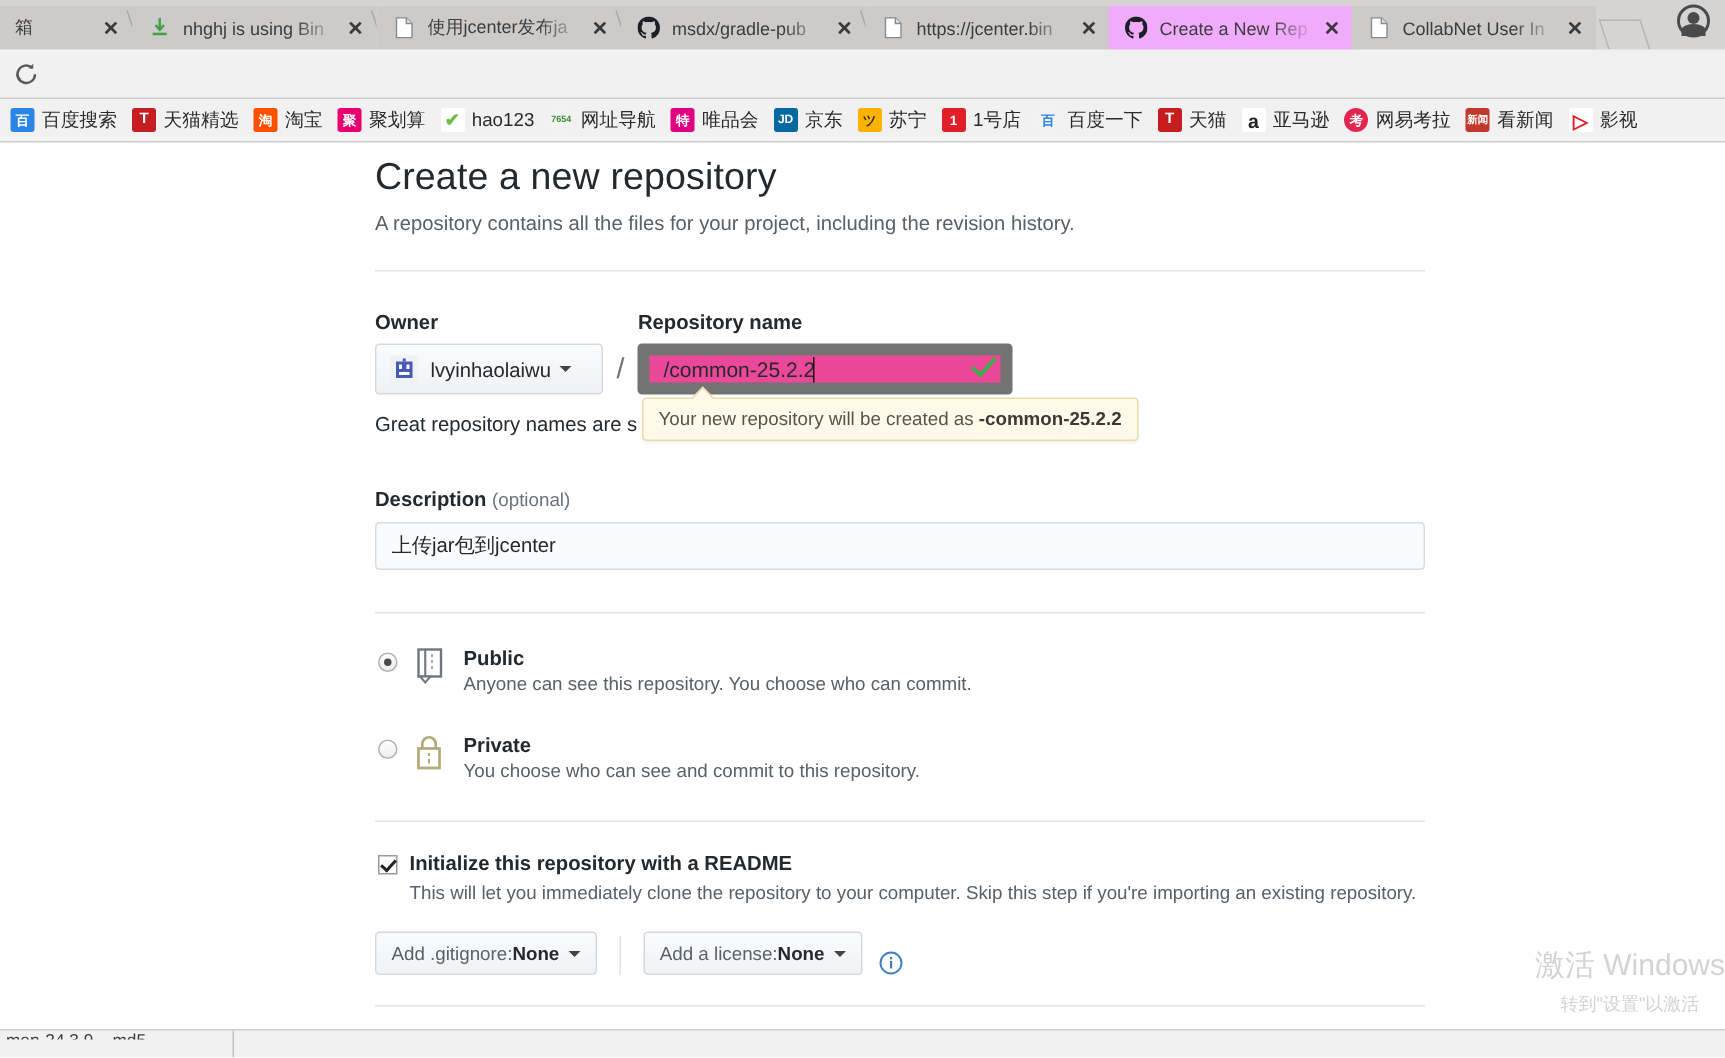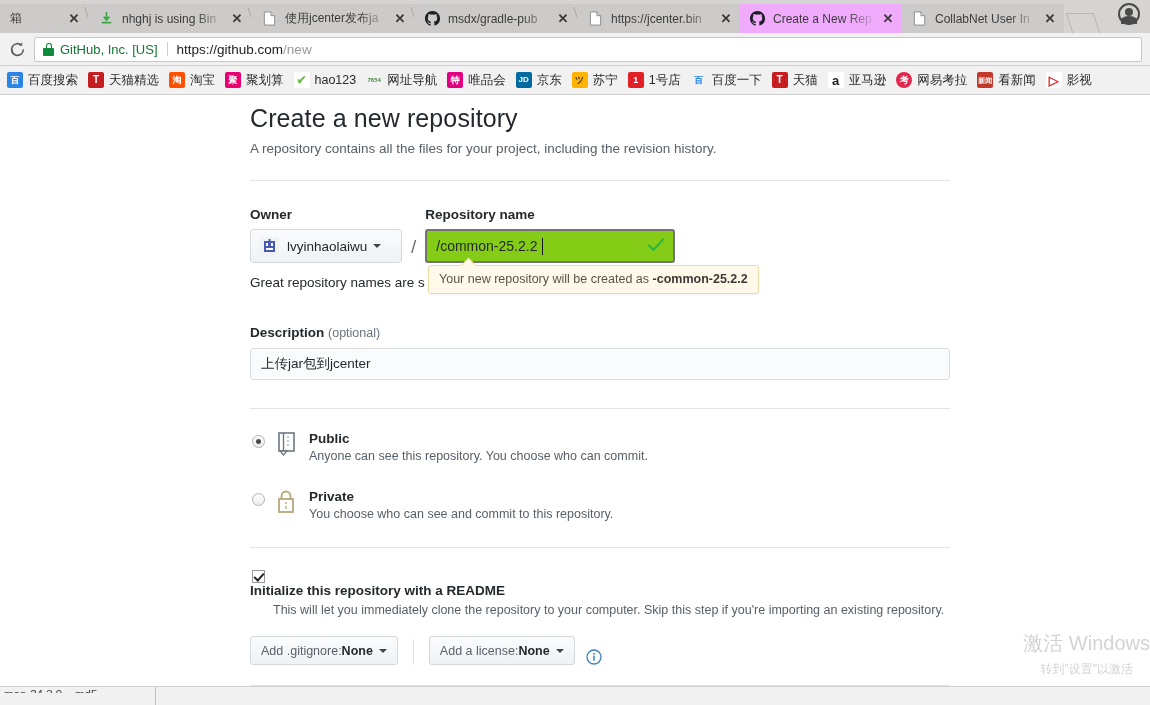--- a/index.html
+++ b/index.html
@@ -238,23 +238,23 @@
     border-left: 4px solid transparent;
     border-right: 4px solid transparent;
     border-top: 4px solid #444;
     margin-left: 6px;
   }
   .slash { font-size: 19px; color: #6a737d; margin: 0 9px 5px 9px; }
 
   .repo-input-wrap { position: relative; }
   .repo-input {
     width: 250px; height: 34px;
-    border: 2px solid #737373;
+    border: 8px solid #737373;
     border-radius: 3px;
-    background: #84cc16;
+    background: #ec4899;
     font-size: 14px;
     color: #24292e;
     padding: 0 34px 0 9px;
     outline: none;
     font-family: "Liberation Sans", sans-serif;
   }
   .caretbar {
     position: absolute;
     width: 1px; height: 17px;
     background: #111;
@@ -335,21 +335,21 @@
     background: #4a4a4a;
   }
   .vis-ico { width: 26px; flex: 0 0 auto; margin-right: 8px; padding-top: 1px; }
   .vis-text { display: flex; flex-direction: column; }
   .vis-title { font-size: 13.5px; font-weight: bold; color: #24292e; margin-bottom: 3px; }
   .vis-desc { font-size: 12.5px; color: #586069; }
 
   .rule3 { margin-top: 4px; }
 
   .readme-block { margin-top: 20px; }
-  .cb-row { display: flex; align-items: flex-start; flex-direction: column; }
+  .cb-row { display: flex; align-items: flex-start; }
   .cbox {
     width: 13px; height: 13px;
     border: 1px solid #9a9a9a;
     background: #fff;
     flex: 0 0 auto;
     margin: 2px 8px 0 2px;
     position: relative;
   }
   .cbox.checked::after {
     content: "";
@@ -502,29 +502,20 @@
     </div>
   </div>
 
   <div class="toolbar">
     <div class="reload-btn">
       <svg width="17" height="17" viewBox="0 0 16 16">
         <path d="M13.5 8a5.5 5.5 0 1 1-1.8-4.07" fill="none" stroke="#5a5a5a" stroke-width="1.5"></path>
         <path d="M12.4 1.4 L12.4 4.5 L9.3 4.3 Z" fill="#5a5a5a"></path>
         <path d="M2.5 8a5.5 5.5 0 0 0 1.8 4.07" fill="none" stroke="#5a5a5a" stroke-width="1.5"></path>
       </svg>
-    </div>
-    <div class="omnibox">
-      <span class="lock-icon">
-        <span class="shackle"></span>
-          <span class="body"></span>
-      </span>
-      <span class="site-id">GitHub, Inc. [US]</span>
-      <span class="omni-div"></span>
-      <span class="url"><b>https://github.com</b><span>/new</span></span>
     </div>
   </div>
 
   <div class="bookmarks">
     <div class="bm">
         <span class="bm-ico" style="background:#2b85e4;font-size:9px;">百</span>
         <span class="bm-label">百度搜索</span>
       </div>
     <div class="bm">
         <span class="bm-ico" style="background:#c61d21;">T</span>

